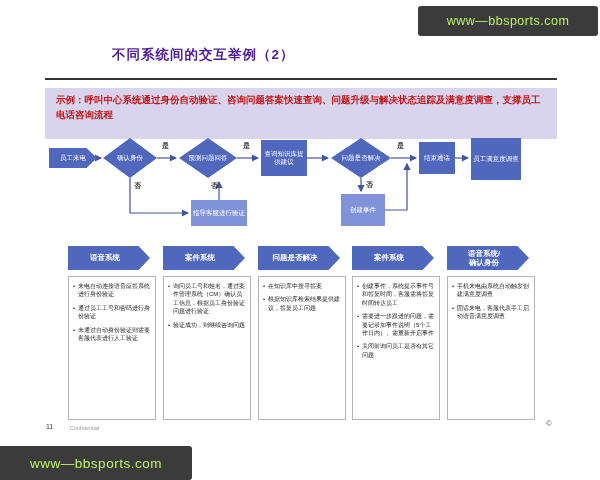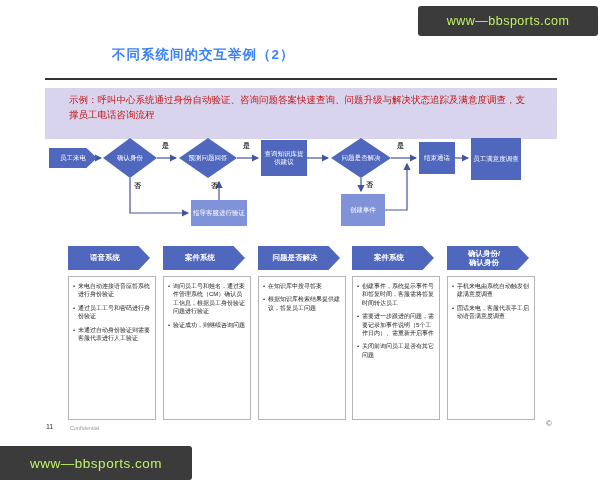--- a/index.html
+++ b/index.html
@@ -4,24 +4,24 @@
 <style>
   *{margin:0;padding:0;box-sizing:border-box}
   html,body{width:600px;height:480px}
   body{font-family:"Liberation Sans","DejaVu Sans",sans-serif;background:#fff}
   .page{position:relative;width:600px;height:480px;background:#fff;overflow:hidden}
 
   .badge{position:absolute;background:#3b3b3b;color:#bef264;display:flex;align-items:center;justify-content:center;border-radius:3px;letter-spacing:.5px}
   .badge-top{right:2px;top:6px;width:180px;height:30px;font-size:12.5px}
   .badge-bottom{left:0;top:446px;width:192px;height:34px;font-size:13.5px;border-radius:0 3px 3px 0}
 
-  .title{position:absolute;left:112px;top:46px;font-size:13.5px;font-weight:bold;color:#3b82f6;letter-spacing:1px}
+  .title{position:absolute;left:112px;top:46px;font-size:13.5px;font-weight:bold;color:#4c1d95;letter-spacing:1px}
   .rule{position:absolute;left:45px;top:78px;width:512px;height:2px;background:#333}
 
-  .note{position:absolute;left:45px;top:88px;width:512px;height:51px;background:#d9d4ee;color:#c21414;font-weight:normal;font-size:9.5px;line-height:1.55;padding:5px 24px}
+  .note{position:absolute;left:45px;top:88px;width:512px;height:51px;background:#d9d4ee;color:#c21414;font-weight:bold;font-size:9.5px;line-height:1.55;padding:5px 11px}
 
   .flow{position:absolute;left:45px;top:136px;width:512px;height:104px}
   .flow svg{position:absolute;left:0;top:0}
   .node{position:absolute;background:#4f67bd;color:#fff;display:flex;align-items:center;justify-content:center;text-align:center;font-size:6.5px;line-height:1.2;padding:1px}
   .node.alt{background:#8093d8}
   .diamond{clip-path:polygon(50% 0,100% 50%,50% 100%,0 50%)}
   .startarrow{clip-path:polygon(0 0,78% 0,100% 50%,78% 100%,0 100%)}
   .flowlabel{position:absolute;font-size:7px;color:#333;font-weight:bold}
 
   .colhead{position:absolute;top:246px;width:82px;height:24px;background:#4f67bd;color:#fff;font-size:7.5px;font-weight:bold;display:flex;flex-direction:column;align-items:center;justify-content:center;text-align:center;clip-path:polygon(0 0,86% 0,100% 50%,86% 100%,0 100%);line-height:1.25;padding-right:8px}
@@ -89,21 +89,21 @@
   <div class="colhead" style="left:163px">
     <span>案件系统</span>
   </div>
   <div class="colhead" style="left:258px">
     <span>问题是否解决</span>
   </div>
   <div class="colhead" style="left:352px">
     <span>案件系统</span>
   </div>
   <div class="colhead" style="left:447px">
-    <span>确认身份/</span>
+    <span>语音系统/</span>
     <span>确认身份</span>
   </div>
 
   <div class="colbox" style="left:68px">
     <ul>
       <li>来电自动连接语音应答系统进行身份验证</li>
       <li>通过员工工号和密码进行身份验证</li>
       <li>未通过自动身份验证则需要客服代表进行人工验证</li>
     </ul>
   </div>

